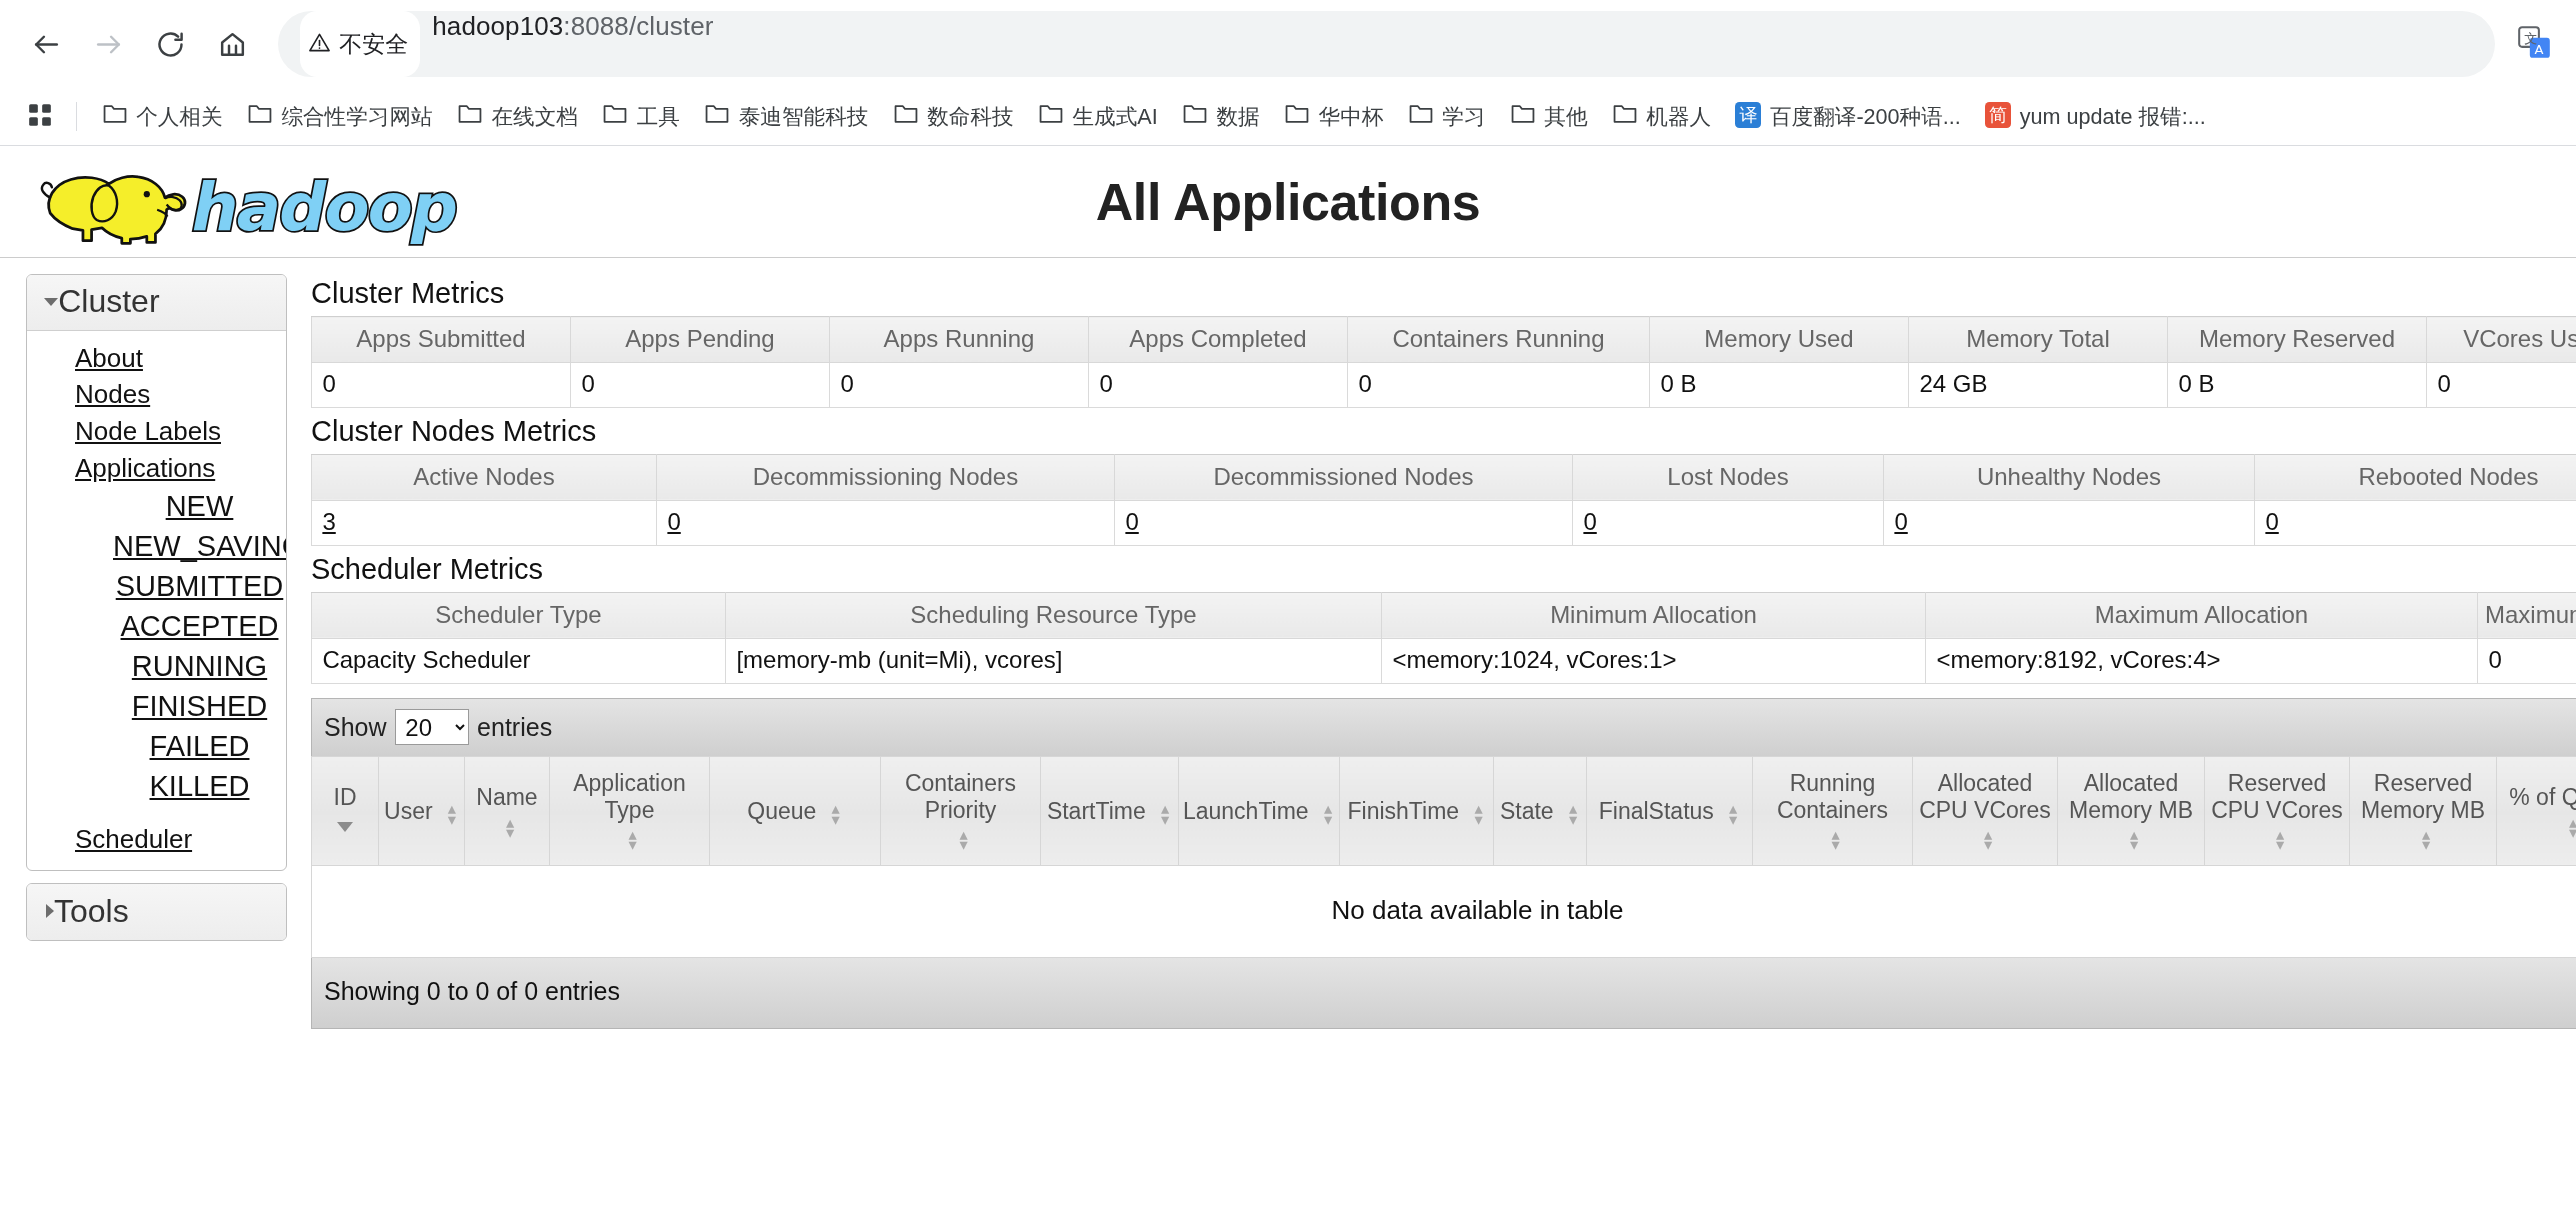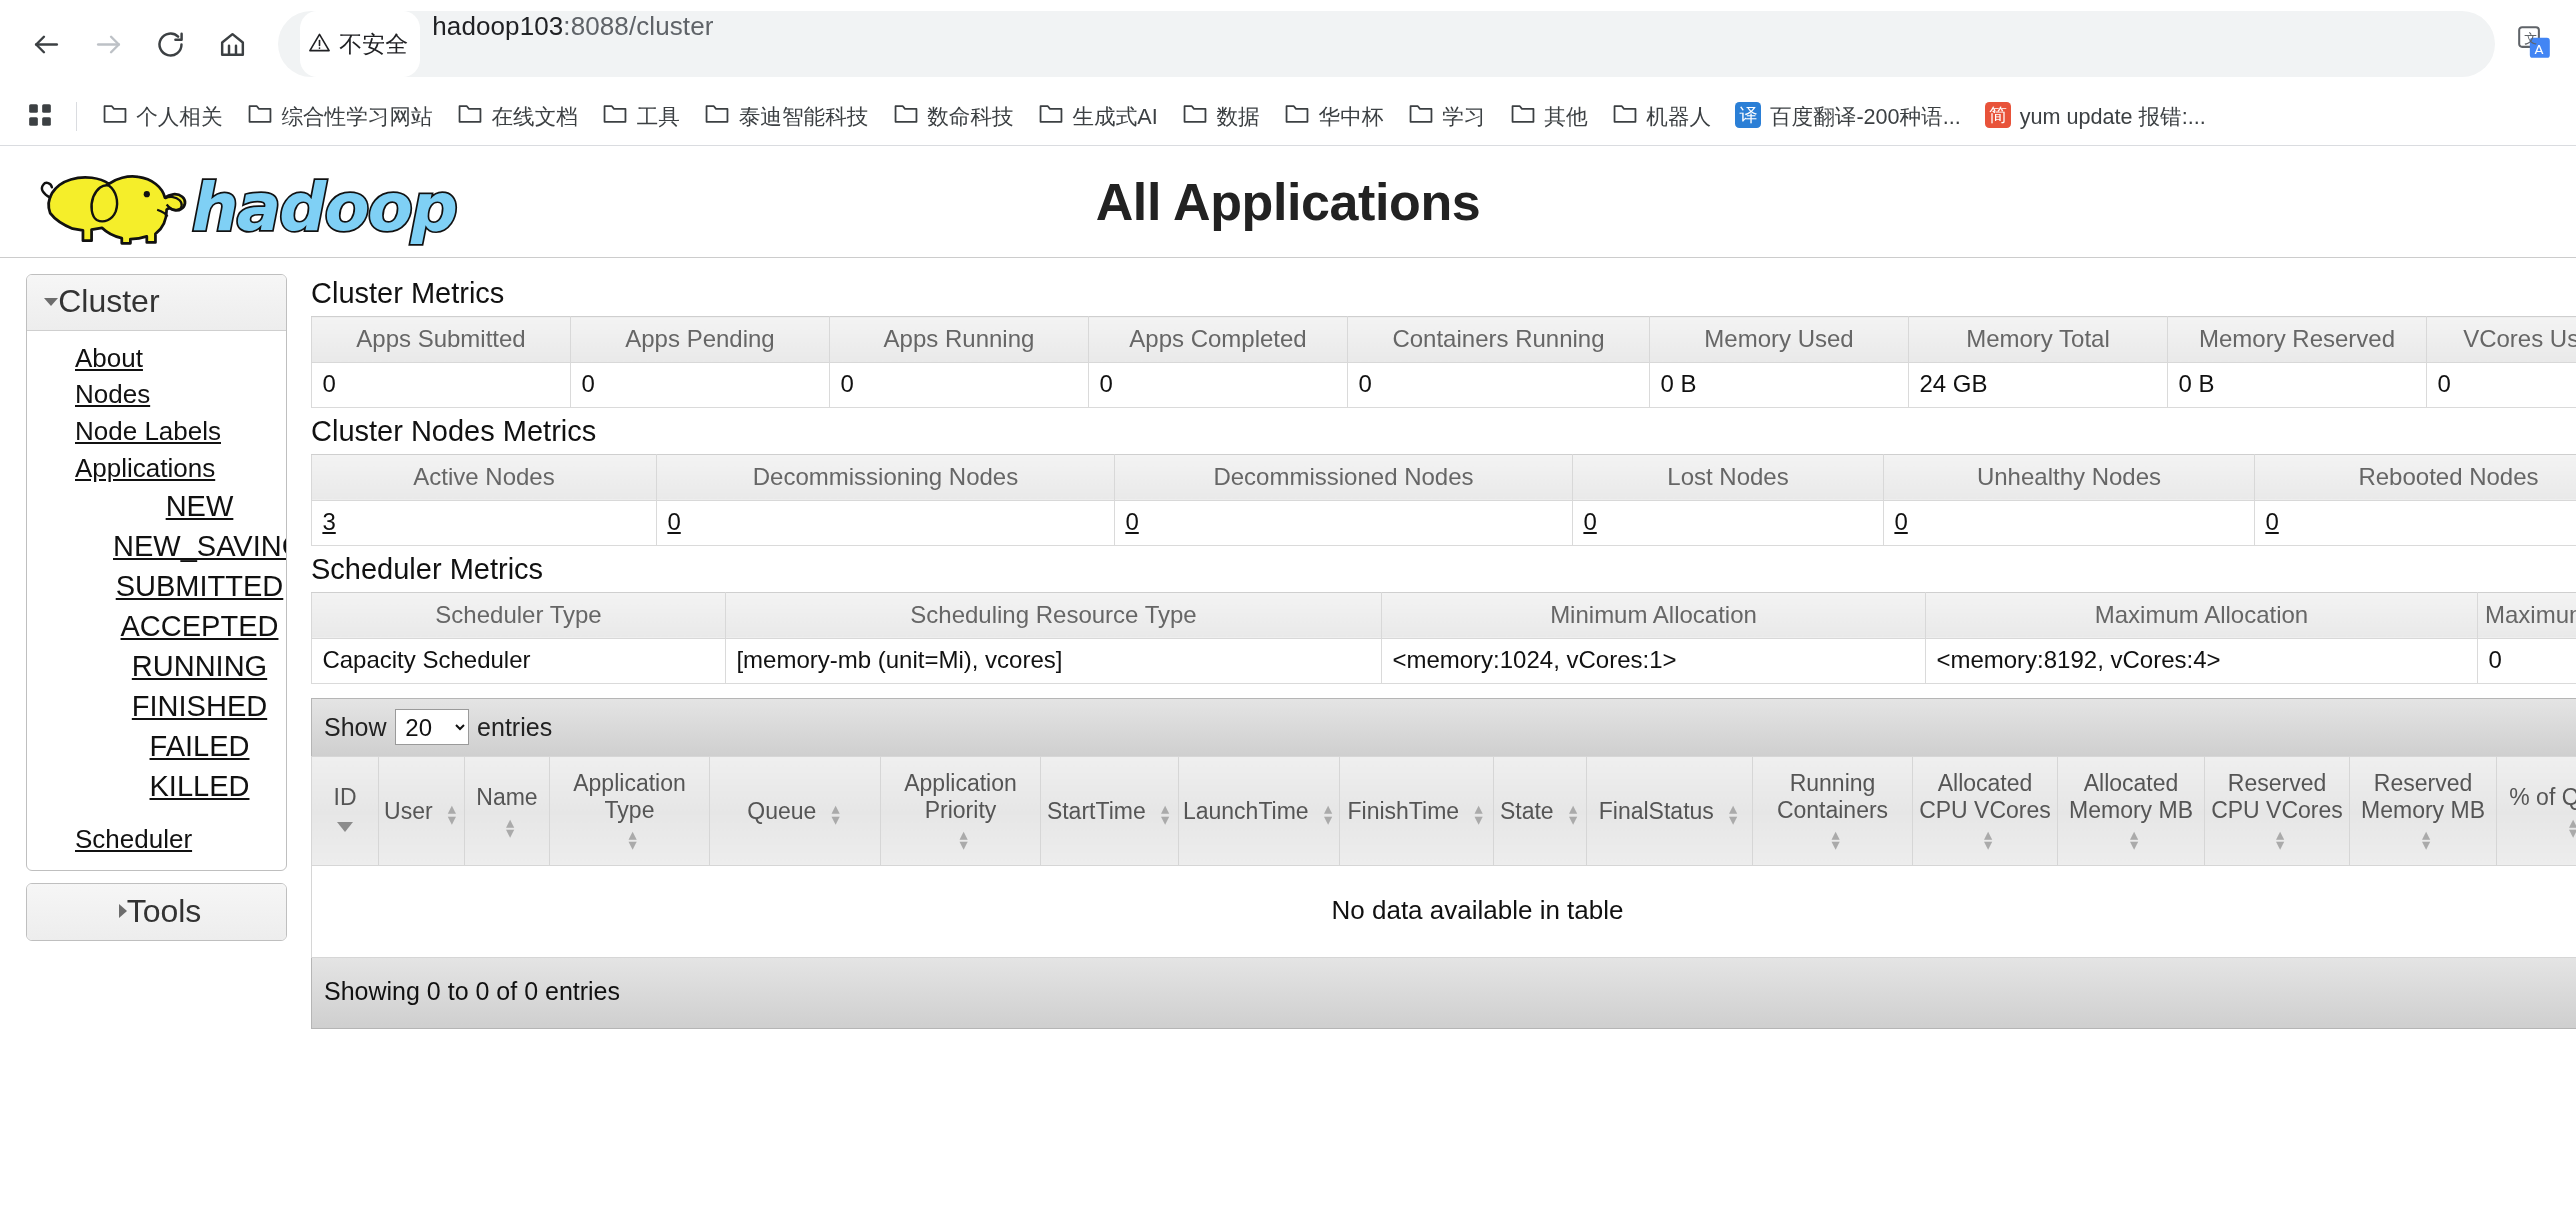--- a/index.html
+++ b/index.html
@@ -161,21 +161,21 @@
     background: #fff;
     overflow: hidden;
   }
   .nav-head {
     background: linear-gradient(to bottom, #f6f6f6 0%, #ededed 100%);
     border-bottom: 0.9px solid #cfcfcf;
     padding: 8.6px 12px 10.4px 12px;
     display: flex; align-items: center; gap: 0;
     cursor: pointer;
   }
-  .nav-head.no-border { border-bottom: none; justify-content: center; }
+  .nav-head.no-border { border-bottom: none; }
   .nav-head .arrow-d {
     width: 0; height: 0;
     border-left: 7.8px solid transparent;
     border-right: 7.8px solid transparent;
     border-top: 8.6px solid #6d6d6d;
     margin-left: 5.2px;
   }
   .nav-head .arrow-r {
     width: 0; height: 0;
     border-top: 7.8px solid transparent;
@@ -734,21 +734,21 @@
               </th>
               <th>
                 <span class="hdr">Application Type</span>
                 <span class="sort-ico"><span class="up">▴</span><span class="dn">▾</span></span>
               </th>
               <th>
                 <span class="hdr">Queue</span>
                 <span class="sort-ico"><span class="up">▴</span><span class="dn">▾</span></span>
               </th>
               <th>
-                <span class="hdr">Application Priority</span>
+                <span class="hdr">Containers Priority</span>
                 <span class="sort-ico"><span class="up">▴</span><span class="dn">▾</span></span>
               </th>
               <th>
                 <span class="hdr">StartTime</span>
                 <span class="sort-ico"><span class="up">▴</span><span class="dn">▾</span></span>
               </th>
               <th>
                 <span class="hdr">LaunchTime</span>
                 <span class="sort-ico"><span class="up">▴</span><span class="dn">▾</span></span>
               </th>

